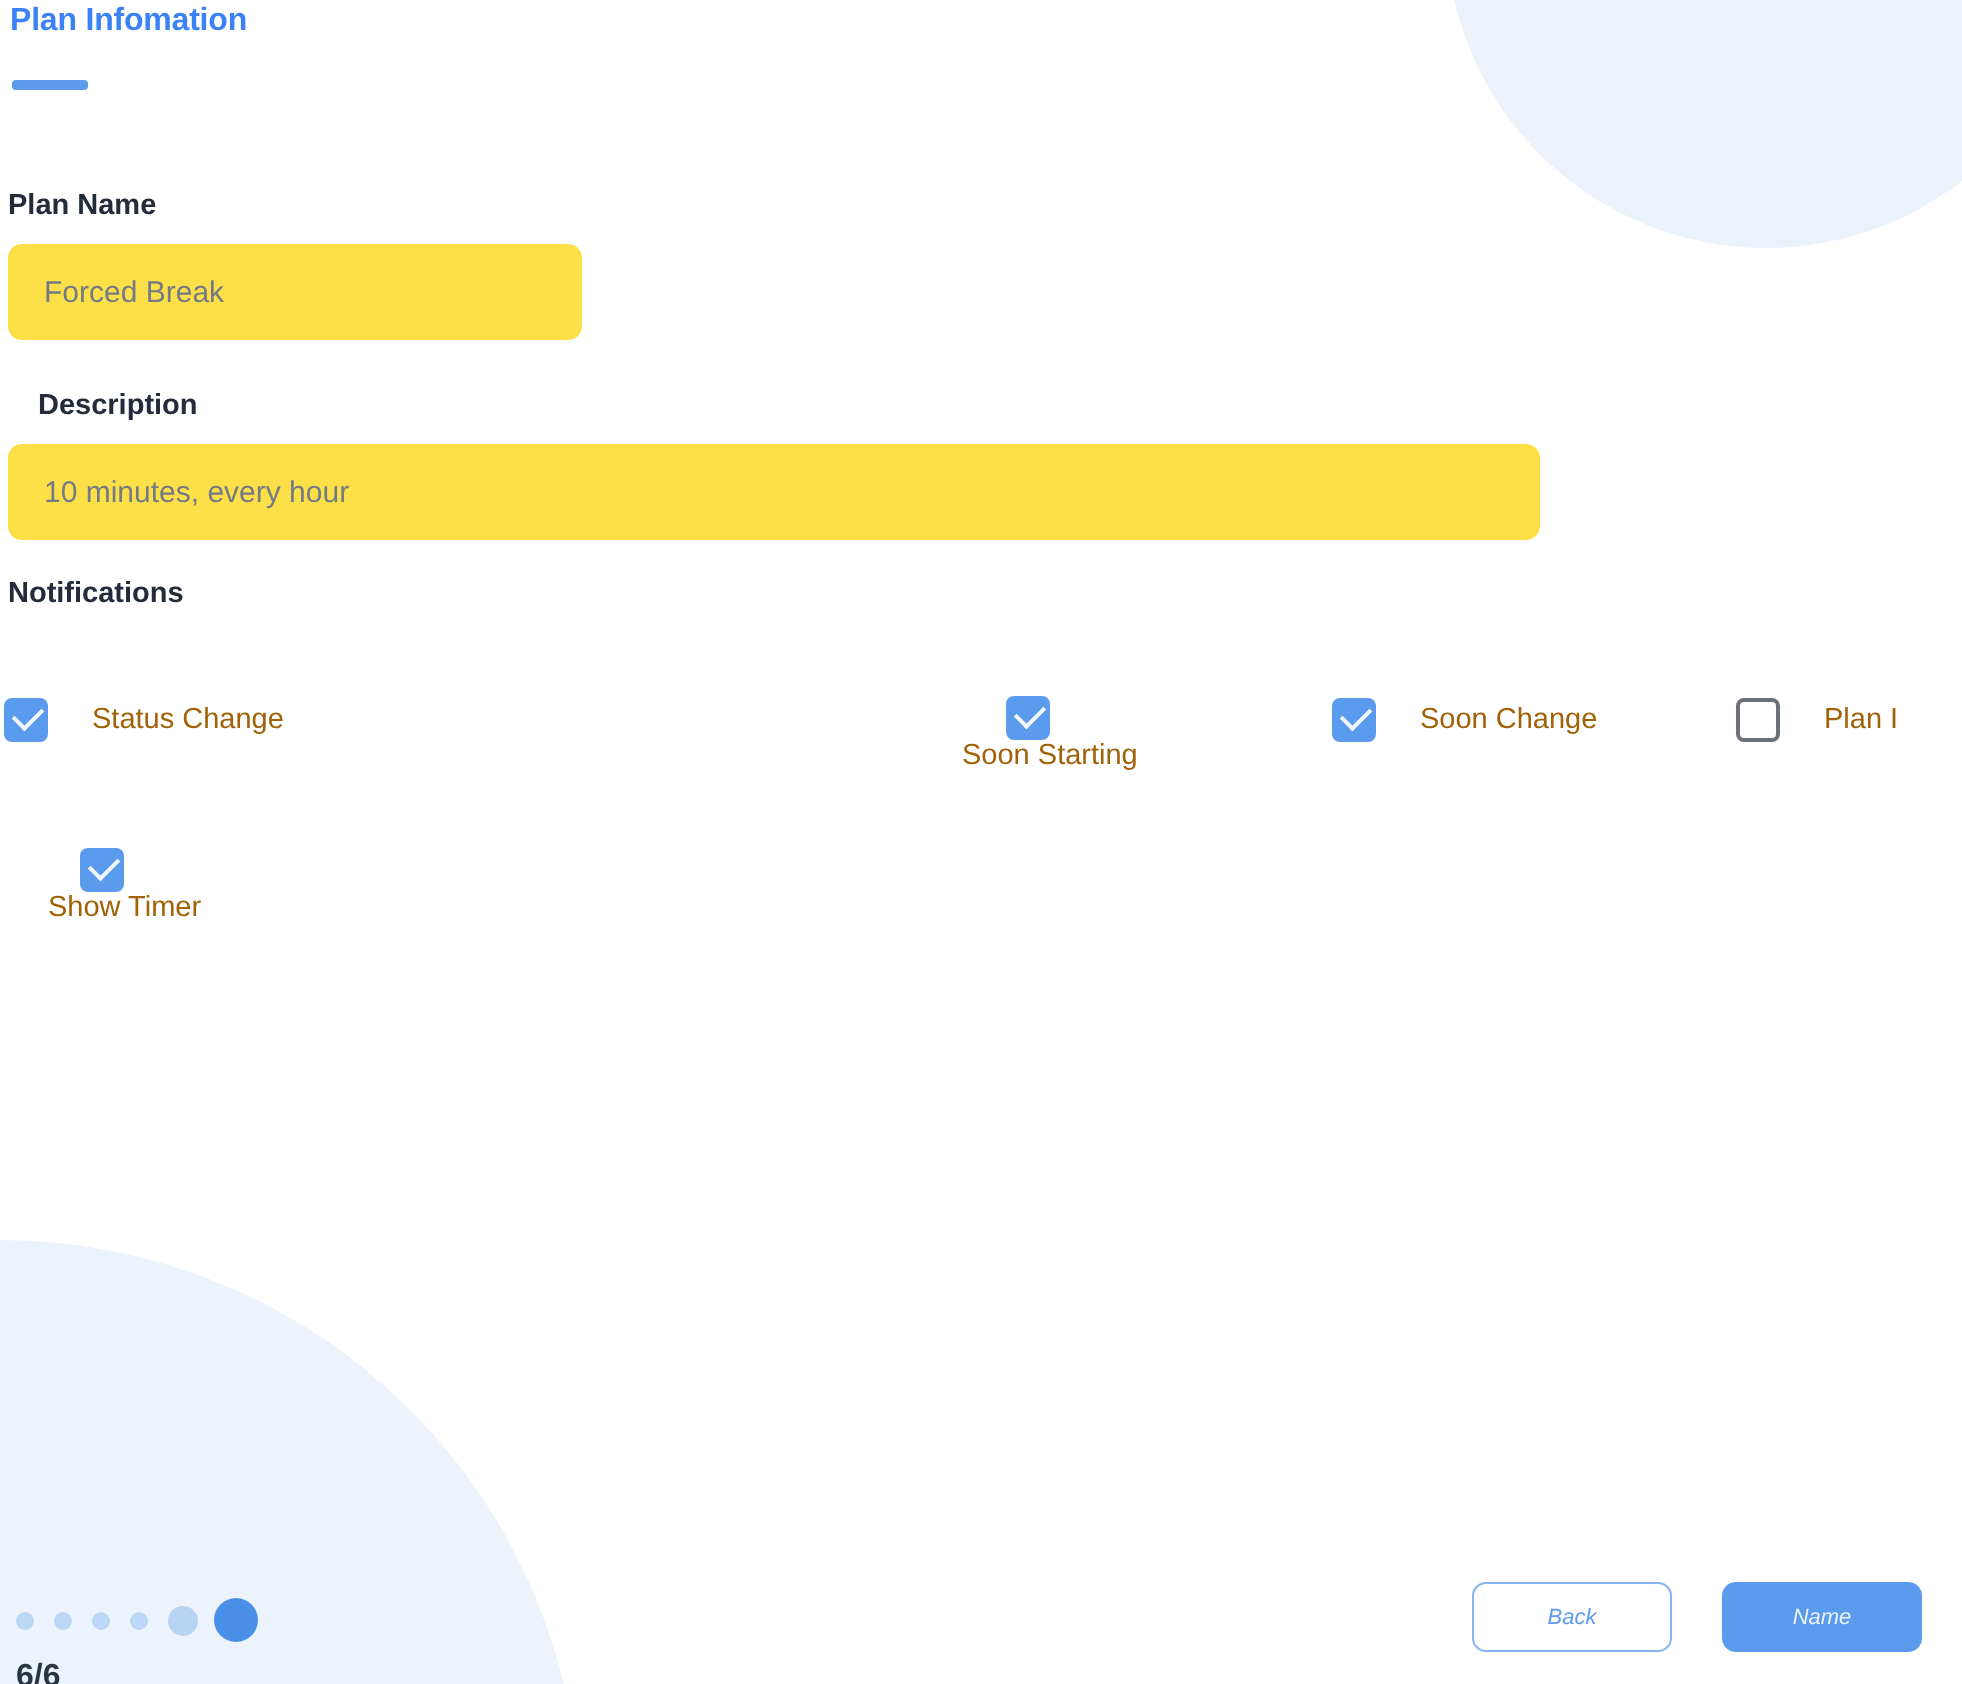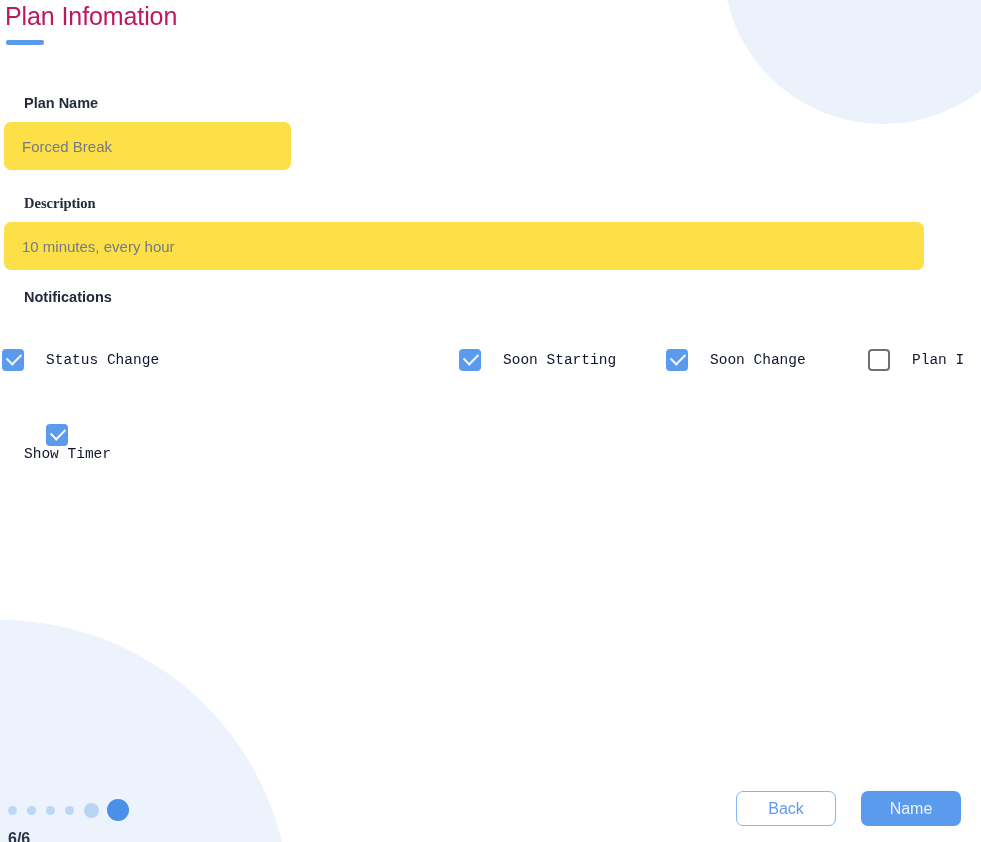--- a/index.html
+++ b/index.html
@@ -43,47 +43,46 @@
   .content {
     position: relative;
     z-index: 2;
   }
 
   
   .page-title {
     position: absolute;
     left: 5px;
     top: 2px;
-    font-size: 25px;
-    font-weight: normal;
-    color: #be185d;
+    font-size: 16px;
+    font-weight: bold;
+    color: #3b82f6;
     letter-spacing: -0.1px;
     white-space: nowrap;
   }
   .title-underline {
     position: absolute;
     left: 6px;
     top: 40px;
     width: 38px;
     height: 5px;
     border-radius: 2px;
     background: #5b9bea;
   }
 
   
   .field-label {
     position: absolute;
     font-size: 14.5px;
     font-weight: bold;
     color: #242c3b;
     white-space: nowrap;
-    margin-left: 20px;
   }
   .label-plan-name { left: 4px; top: 95px; }
-  .label-description { left: 4px; top: 195px; font-family: Liberation Serif, serif; }
+  .label-description { left: 19px; top: 195px; }
   .label-notifications { left: 4px; top: 289px; }
 
   .text-field {
     position: absolute;
     background: #fde047;
     border: none;
     border-radius: 7px;
     font-family: "Liberation Sans", sans-serif;
     font-size: 15px;
     color: #747a86;
@@ -93,21 +92,21 @@
   }
   .field-plan-name {
     left: 4px;
     top: 122px;
     width: 287px;
     height: 48px;
   }
   .field-description {
     left: 4px;
     top: 222px;
-    width: 920px;
+    width: 766px;
     height: 48px;
   }
 
   
   .checkbox-row {
     position: absolute;
     left: 0;
     height: 24px;
   }
   .row-notifications { top: 348px; width: 981px; }
@@ -145,22 +144,21 @@
     width: 12px;
     height: 7px;
     border-left: 2.4px solid #ffffff;
     border-bottom: 2.4px solid #ffffff;
     transform: rotate(-45deg);
     opacity: 0.93;
   }
   .cb-label {
     margin-left: 22px;
     font-size: 14.5px;
-    color: #0f172a;
-    font-family: Liberation Mono, monospace;
+    color: #a16207;
   }
 
   
   .pager {
     position: absolute;
     left: 8px;
     top: 798px;
     display: flex;
     align-items: center;
     height: 24px;
@@ -193,27 +191,28 @@
     font-size: 16px;
     font-weight: bold;
     color: #2b3445;
   }
 
   
   .btn {
     position: absolute;
     border-radius: 7px;
     font-family: "Liberation Sans", sans-serif;
-    font-size: 16px;
+    font-size: 11px;
     display: flex;
     align-items: center;
     justify-content: center;
     box-sizing: border-box;
     cursor: pointer;
     user-select: none;
+    font-style: italic;
   }
   .btn-back {
     left: 736px;
     top: 791px;
     width: 100px;
     height: 35px;
     background: #ffffff;
     border: 1.4px solid #87b4f0;
     color: #5e9bef;
   }
@@ -248,21 +247,21 @@
 
     <div class="field-label label-notifications">Notifications</div>
 
     <div class="checkbox-row row-notifications">
       <div class="checkbox-item" style="left:2px;">
         <span class="cb-box checked">
             <span class="cb-check"></span>
           </span>
         <span class="cb-label">Status Change</span>
       </div>
-      <div class="checkbox-item" style="left:459px;">
+      <div class="checkbox-item" style="left:459px;flex-direction:column;">
         <span class="cb-box checked">
             <span class="cb-check"></span>
           </span>
         <span class="cb-label">Soon Starting</span>
       </div>
       <div class="checkbox-item" style="left:666px;">
         <span class="cb-box checked">
             <span class="cb-check"></span>
           </span>
         <span class="cb-label">Soon Change</span>

